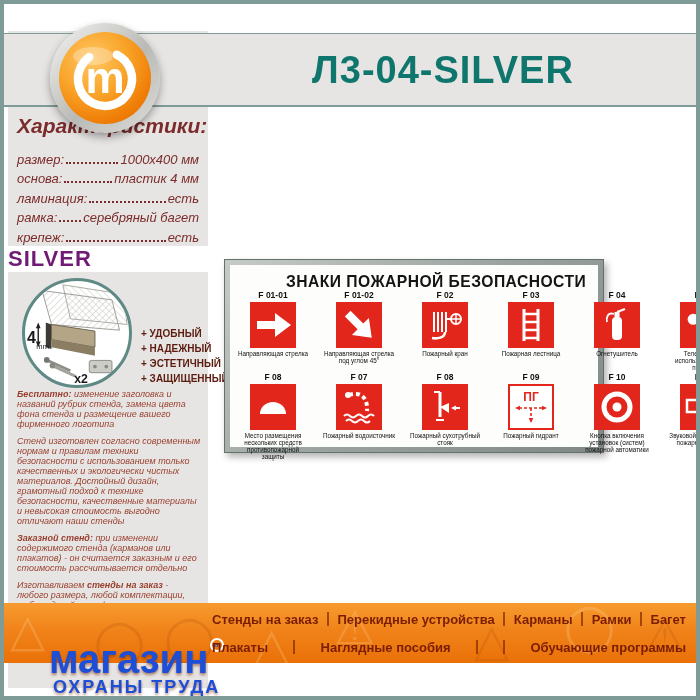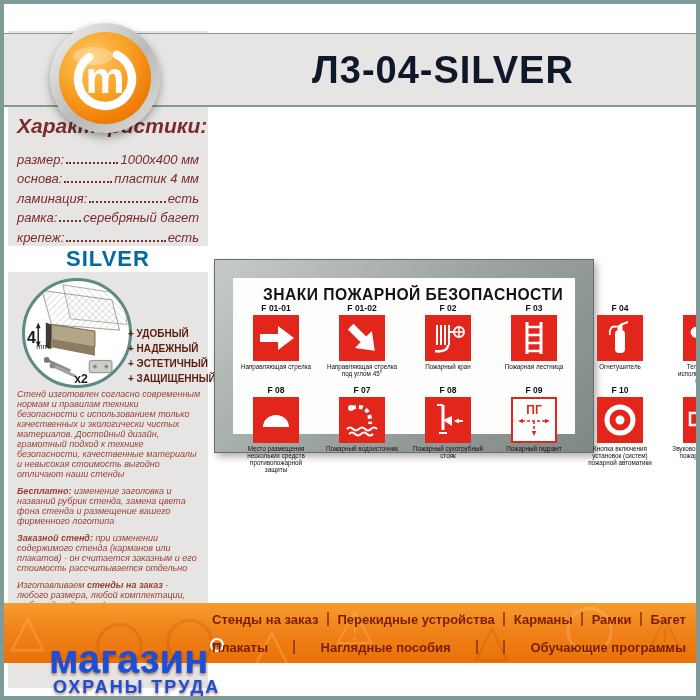--- a/index.html
+++ b/index.html
@@ -8,55 +8,55 @@
   .page { position:relative; width:700px; height:700px; background:#fff; overflow:hidden; }
   .page-border { position:absolute; inset:0; border:4px solid #7e9b98; z-index:60; pointer-events:none; }
 
   
   .sidebar-bg { position:absolute; left:8px; top:31px; width:200px; height:657px; background:#e6e5e3; z-index:1; }
 
   
   .header-band { position:absolute; left:0; right:0; top:33px; height:74px; background:#e6e5e3;
                  border-top:1px solid #7e9b98; border-bottom:2px solid #7e9b98; z-index:2; }
   .header-title { position:absolute; left:210px; right:24px; top:0; height:74px; line-height:72px;
-                  text-align:center; font-size:38px; font-weight:bold; letter-spacing:1px; color:#0f172a; }
+                  text-align:center; font-size:38px; font-weight:bold; letter-spacing:1px; color:#0f766e; }
 
   
   .logo { position:absolute; left:50px; top:23px; width:110px; height:110px; border-radius:50%;
           background:linear-gradient(135deg,#f4f4f2,#b9b9b6 55%,#dededa);
           box-shadow:0 4px 8px rgba(0,0,0,.35); z-index:5; display:flex; align-items:center; justify-content:center; }
   .logo-ball { width:92px; height:92px; border-radius:50%; position:relative;
                background:radial-gradient(circle at 36% 30%, #ffc765 0%, #f9a429 40%, #ef7d06 72%, #d66c00 100%); }
   .logo-ball svg { position:absolute; inset:0; }
 
   
   .char-block { position:absolute; left:17px; top:114px; width:182px; z-index:3; color:#7b2b2b; font-style:italic; }
   .char-title { font-size:21px; font-weight:bold; margin-bottom:9px; }
   .char-row { display:flex; align-items:flex-end; font-size:13px; height:19.5px; white-space:nowrap; }
   .char-dots { flex:1; border-bottom:2px dotted #7b2b2b; margin:0 2px 3px; min-width:8px; }
 
   .silver-band { position:absolute; left:8px; top:246px; width:200px; height:26px; background:#fff;
-                 text-align:center; line-height:26px; font-size:22px; font-weight:bold;
-                 letter-spacing:1px; color:#0369a1; z-index:3; }
+                 text-align:left; line-height:26px; font-size:22px; font-weight:bold;
+                 letter-spacing:1px; color:#701a75; z-index:3; }
 
   
   .frame-circle { position:absolute; left:22px; top:278px; width:110px; height:110px; border-radius:50%;
                   background:#fff; border:3px solid #5e8984; z-index:3; overflow:hidden; }
-  .features { position:absolute; left:128px; top:326px; width:74px; z-index:3;
+  .features { position:absolute; left:141px; top:326px; width:74px; z-index:3;
               font-size:10px; font-weight:bold; color:#5c1c10; line-height:15px; white-space:nowrap; }
 
   .desc { position:absolute; left:17px; top:389px; width:184px; z-index:3;
           font-size:9px; font-style:italic; color:#9a3f2e; line-height:10px; }
   .desc p { margin-bottom:7px; }
   .desc b { font-weight:bold; }
 
   
-  .board { position:absolute; left:214px; top:259px; width:380px; height:194px; z-index:3;
+  .board { position:absolute; left:224px; top:259px; width:380px; height:194px; z-index:3;
            background:linear-gradient(135deg,#c6cbc7 0%,#9aa39f 50%,#7f8884 100%);
-           padding:18px; box-shadow:3px 4px 7px rgba(0,0,0,.3); border:1px solid #66706d; }
+           padding:5px; box-shadow:3px 4px 7px rgba(0,0,0,.3); border:1px solid #66706d; }
   .board-inner { position:relative; width:100%; height:100%; background:#fdfdfb; }
   .board-title { position:absolute; top:7px; right:12px; font-size:17px; font-weight:bold; color:#141414;
                  letter-spacing:.5px; transform:scaleX(.92); transform-origin:right; white-space:nowrap; }
   .sign-grid { position:absolute; left:6px; right:6px; top:25px; bottom:2px;
                display:grid; grid-template-columns:repeat(6,1fr); grid-template-rows:1fr 1fr; column-gap:12px; }
   .sign-cell { display:flex; flex-direction:column; align-items:center; }
   .sign-code { font-size:8.5px; font-weight:bold; color:#111; margin-bottom:2px; }
   .sq { width:46px; height:46px; background:#e3261c; display:flex; align-items:center; justify-content:center; flex:none; }
   .sq.inverse { background:#fff; border:2px solid #e3261c; }
   .sign-label { font-size:6.3px; line-height:7.2px; color:#111; text-align:center; margin-top:2px; width:74px; }
@@ -171,22 +171,22 @@
   </div>
 
   <div class="features">
     <div>+ УДОБНЫЙ</div>
     <div>+ НАДЕЖНЫЙ</div>
     <div>+ ЭСТЕТИЧНЫЙ</div>
     <div>+ ЗАЩИЩЕННЫЙ</div>
   </div>
 
   <div class="desc">
+    <p><b>Бесплатно:</b><span> изменение заголовка и названий рубрик стенда, замена цвета фона стенда и размещение вашего фирменного логотипа</span></p>
     <p><span>Стенд изготовлен согласно современным нормам и правилам техники безопасности с использованием только качественных и экологически чистых материалов. Достойный дизайн, грамотный подход к технике безопасности, качественные материалы и невысокая стоимость выгодно отличают наши стенды</span></p>
-    <p><b>Бесплатно:</b><span> изменение заголовка и названий рубрик стенда, замена цвета фона стенда и размещение вашего фирменного логотипа</span></p>
     <p><b>Заказной стенд:</b><span> при изменении содержимого стенда (карманов или плакатов) - он считается заказным и его стоимость рассчитывается отдельно</span></p>
     <p><span>Изготавливаем </span><b>стенды на заказ</b><span> - любого размера, любой комплектации, любого дизайна и оформления</span></p>
   </div>
 
   <div class="board">
     <div class="board-inner">
       <div class="board-title">ЗНАКИ ПОЖАРНОЙ БЕЗОПАСНОСТИ</div>
       <div class="sign-grid">
 
         <div class="sign-cell">

